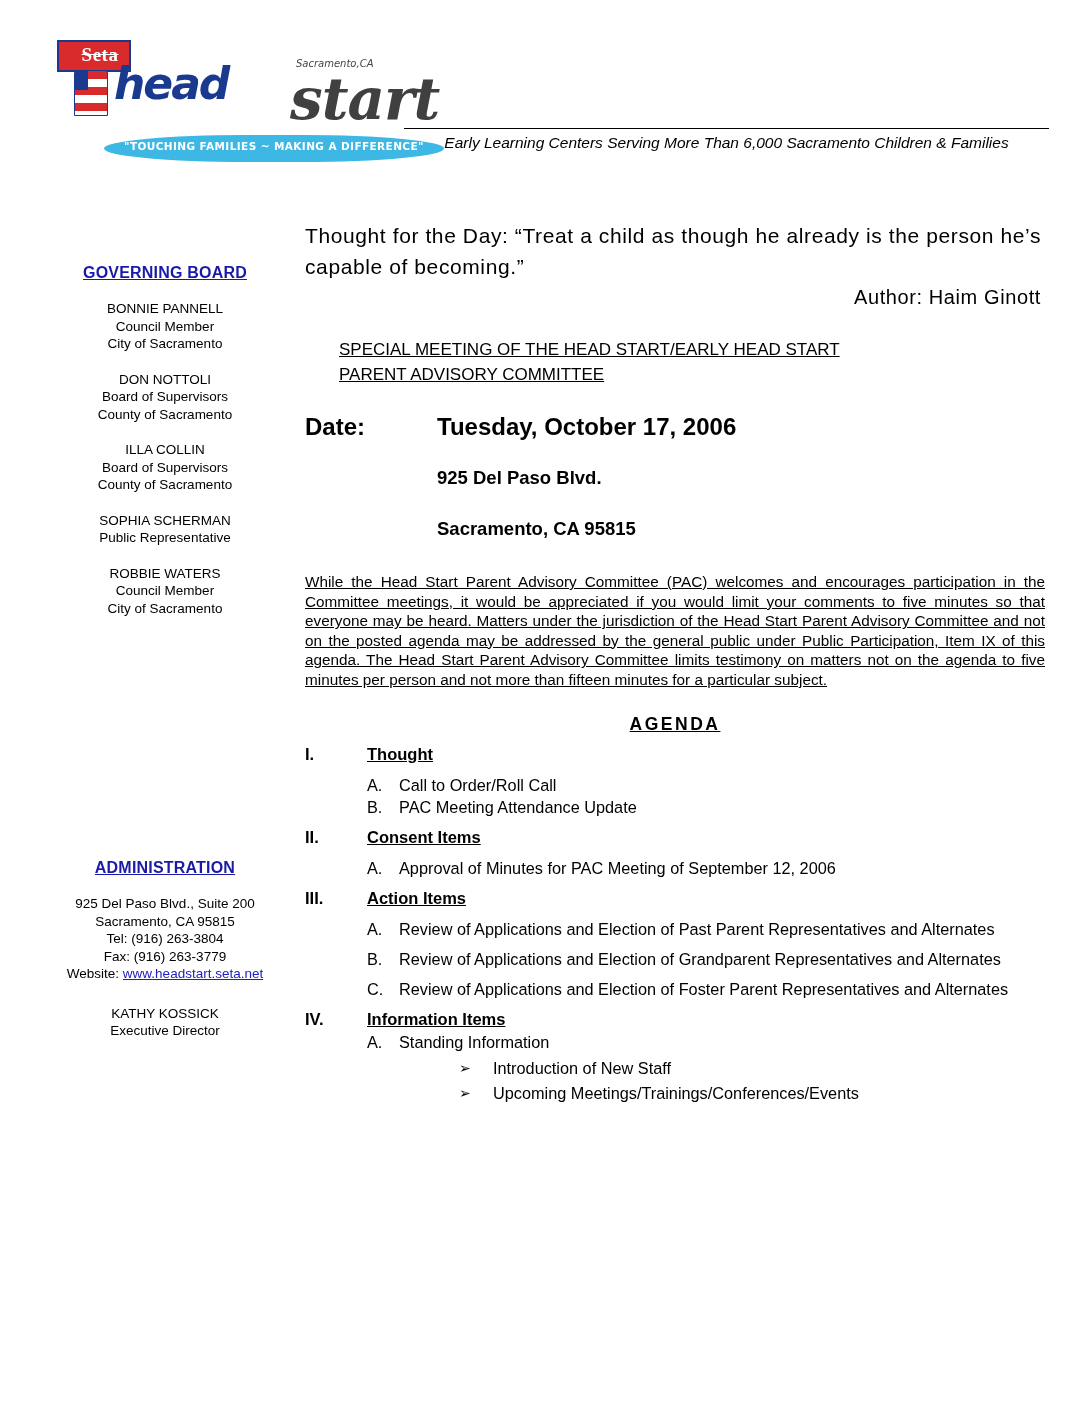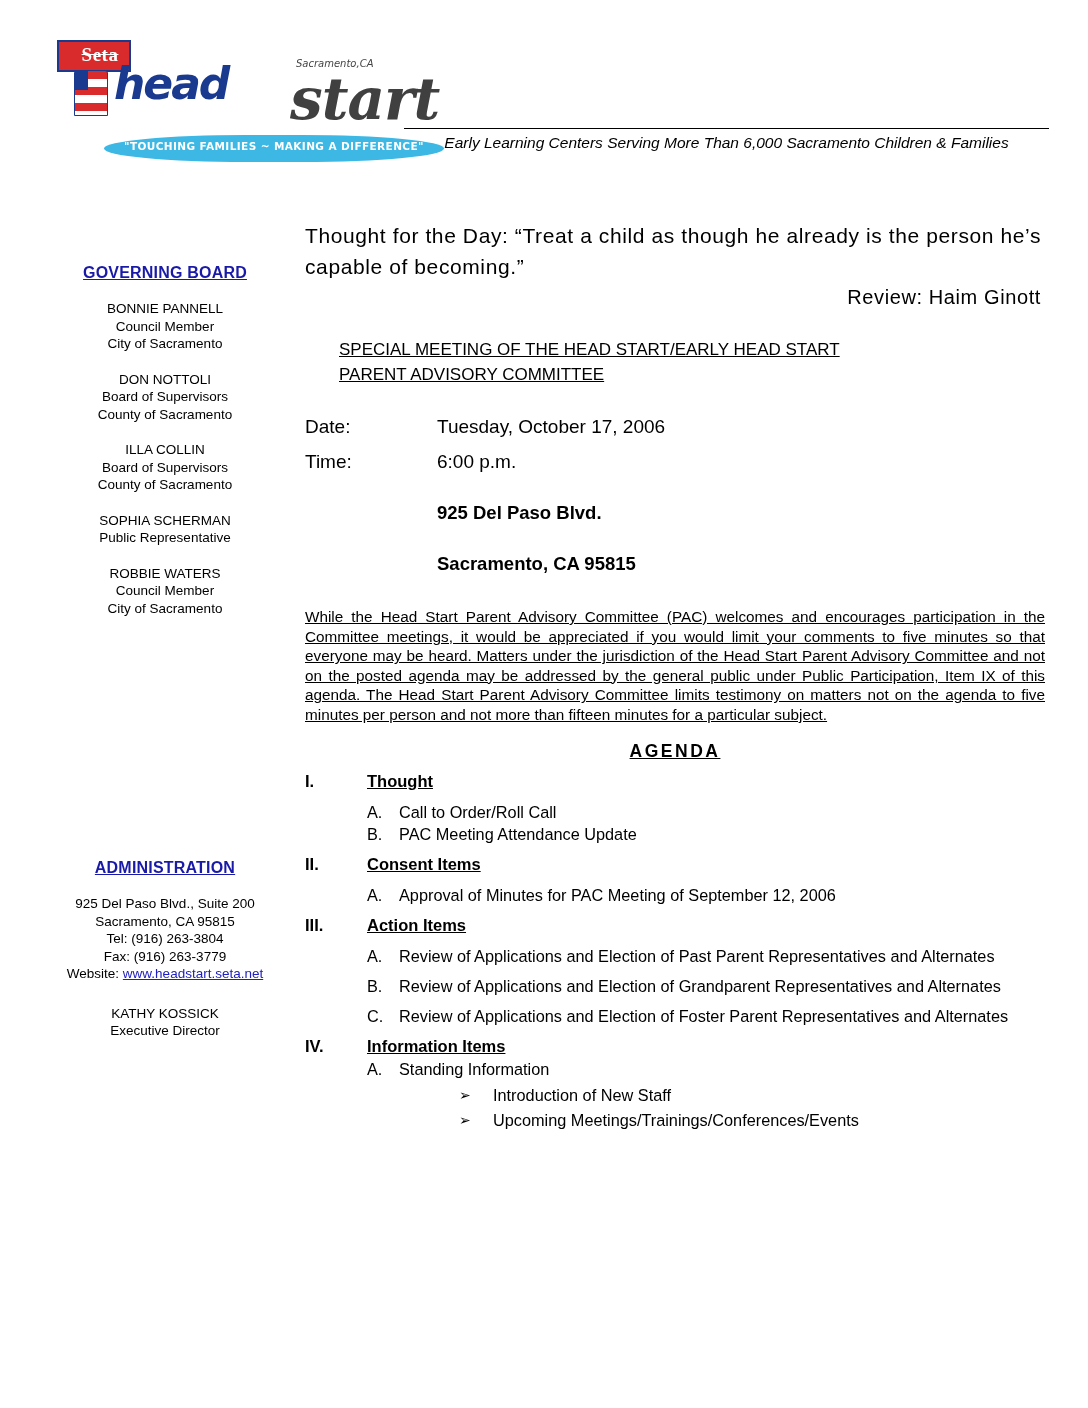--- a/index.html
+++ b/index.html
@@ -219,22 +219,22 @@
     line-height: 25px;
     text-decoration: underline;
     margin-bottom: 22px;
     margin-left: 34px;
   }
   .meeting-title span {
     display: block;
   }
   .detail-row {
     display: flex;
-    font-size: 19px;
-    font-weight: normal;
+    font-size: 24px;
+    font-weight: bold;
     line-height: 35px;
   }
   .detail-label {
     width: 132px;
     flex: none;
   }
   .detail-value {
     flex: 1;
   }
   .detail-sub {
@@ -250,21 +250,21 @@
     line-height: 19.6px;
     text-align: justify;
     text-decoration: underline;
   }
   .agenda-title {
     text-align: center;
     font-weight: bold;
     font-size: 17.5px;
     text-decoration: underline;
     letter-spacing: 2.5px;
-    margin-top: 16px;
+    margin-top: 24px;
     margin-bottom: 2px;
   }
   .agenda-item {
     margin-top: 10px;
   }
   .agenda-head {
     display: flex;
     font-size: 16.5px;
     font-weight: bold;
   }
@@ -386,34 +386,30 @@
         <div class="admin-block">
           <div>KATHY KOSSICK</div>
           <div>Executive Director</div>
         </div>
       </div>
     </div>
 
     <div class="main">
 
       <div class="thought">Thought for the Day: “Treat a child as though he already is the person he’s capable of becoming.”</div>
-      <div class="author">Review: Haim Ginott</div>
+      <div class="author">Author: Haim Ginott</div>
 
       <div class="meeting-title">
         <span>SPECIAL MEETING OF THE HEAD START/EARLY HEAD START</span>
         <span>PARENT ADVISORY COMMITTEE</span>
       </div>
 
       <div class="detail-row">
         <div class="detail-label">Date:</div>
         <div class="detail-value">Tuesday, October 17, 2006</div>
-      </div>
-      <div class="detail-row">
-        <div class="detail-label">Time:</div>
-        <div class="detail-value">6:00 p.m.</div>
       </div>
       <div class="detail-sub">925 Del Paso Blvd.</div>
       <div class="detail-sub">Sacramento, CA 95815</div>
 
       <div class="notice">While the Head Start Parent Advisory Committee (PAC) welcomes and encourages participation in the Committee meetings, it would be appreciated if you would limit your comments to five minutes so that everyone may be heard.  Matters under the jurisdiction of the Head Start Parent Advisory Committee and not on the posted agenda may be addressed by the general public under Public Participation, Item IX of this agenda.  The Head Start Parent Advisory Committee limits testimony on matters not on the agenda to five minutes per person and not more than fifteen minutes for a particular subject.</div>
 
       <div class="agenda-title">AGENDA</div>
 
       <div class="agenda-item">
         <div class="agenda-head">

